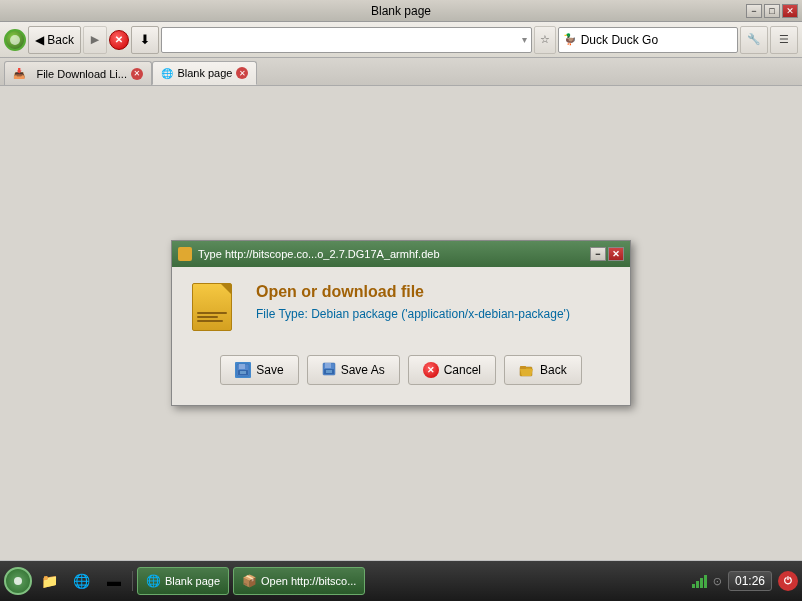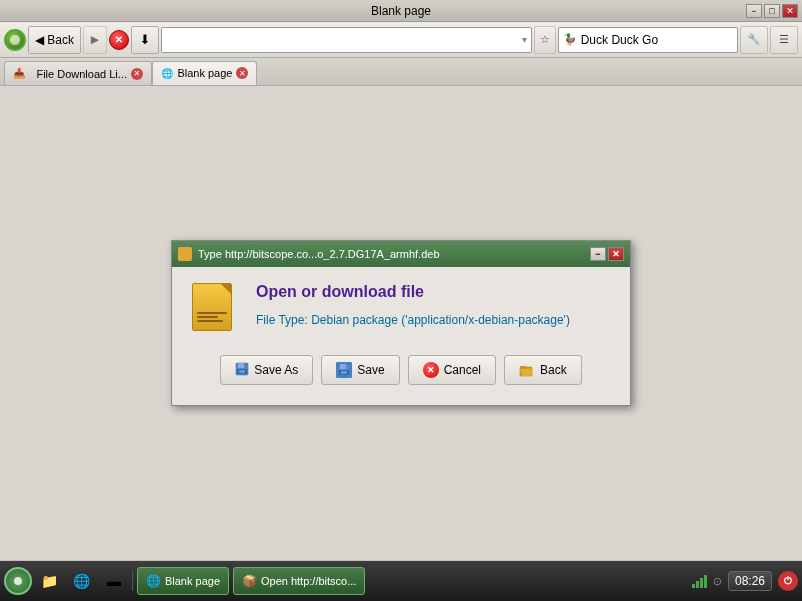--- a/index.html
+++ b/index.html
@@ -290,22 +290,22 @@
     .file-line {
       height: 2px;
       background: #8a6010;
       margin-bottom: 2px;
       border-radius: 1px;
     }
 
     .dialog-text h2 {
       font-size: 16px;
       font-weight: bold;
-      color: #4c1d95;
-      margin-bottom: 12px;
+      color: #a16207;
+      margin-bottom: 6px;
     }
 
     .dialog-text p {
       font-size: 12px;
       color: #0369a1;
     }
 
     .dialog-buttons {
       display: flex;
       gap: 8px;
@@ -560,41 +560,41 @@
             </div>
 
             <div class="dialog-text">
               <h2>Open or download file</h2>
               <p>File Type: Debian package ('application/x-debian-package')</p>
             </div>
           </div>
 
           <div class="dialog-buttons">
             <button class="dialog-btn">
+              <div class="btn-icon-save">
+                <svg width="14" height="14" viewBox="0 0 14 14">
+                  <rect x="1" y="1" width="12" height="12" rx="1" fill="#5588cc" stroke="#3366aa" stroke-width="0.5"></rect>
+                  <rect x="3" y="1" width="6" height="5" fill="#88aadd"></rect>
+                  <rect x="2" y="7" width="10" height="5" rx="0.5" fill="#3366aa"></rect>
+                  <rect x="4" y="8" width="6" height="3" fill="#6699cc"></rect>
+                </svg>
+              </div>
+              <span>Save</span>
+            </button>
+
+            <button class="dialog-btn">
               <div>
                 <svg width="14" height="14" viewBox="0 0 14 14">
                   <rect x="1" y="1" width="12" height="12" rx="1" fill="#5588cc" stroke="#3366aa" stroke-width="0.5"></rect>
                   <rect x="3" y="1" width="6" height="5" fill="#88aadd"></rect>
                   <rect x="2" y="7" width="10" height="5" rx="0.5" fill="#3366aa"></rect>
                   <rect x="4" y="8" width="6" height="3" fill="#6699cc"></rect>
                 </svg>
               </div>
               <span>Save As</span>
-            </button>
-
-            <button class="dialog-btn">
-              <div class="btn-icon-save">
-                <svg width="14" height="14" viewBox="0 0 14 14">
-                  <rect x="1" y="1" width="12" height="12" rx="1" fill="#5588cc" stroke="#3366aa" stroke-width="0.5"></rect>
-                  <rect x="3" y="1" width="6" height="5" fill="#88aadd"></rect>
-                  <rect x="2" y="7" width="10" height="5" rx="0.5" fill="#3366aa"></rect>
-                  <rect x="4" y="8" width="6" height="3" fill="#6699cc"></rect>
-                </svg>
-              </div>
-              <span>Save</span>
             </button>
 
             <button class="dialog-btn">
               <div class="btn-icon-cancel">✕</div>
               <span>Cancel</span>
             </button>
 
             <button class="dialog-btn">
               <div style="width:16px;height:14px;">
                 <svg width="16" height="14" viewBox="0 0 16 14">
@@ -648,19 +648,19 @@
 
     <div class="volume-bars">
       <div class="vbar" style="height:4px;"></div>
       <div class="vbar" style="height:7px;"></div>
       <div class="vbar" style="height:10px;"></div>
       <div class="vbar" style="height:13px;"></div>
     </div>
 
     <div style="color:#888;font-size:11px;">⊙</div>
 
-    <div class="clock">08:26</div>
+    <div class="clock">01:26</div>
 
     <div style="width:20px;height:20px;background:#cc3333;border-radius:50%;display:flex;align-items:center;justify-content:center;cursor:pointer;">
       <span style="color:white;font-size:10px;font-weight:bold;">⏻</span>
     </div>
   </div>
 </div>
 
 </body></html>

